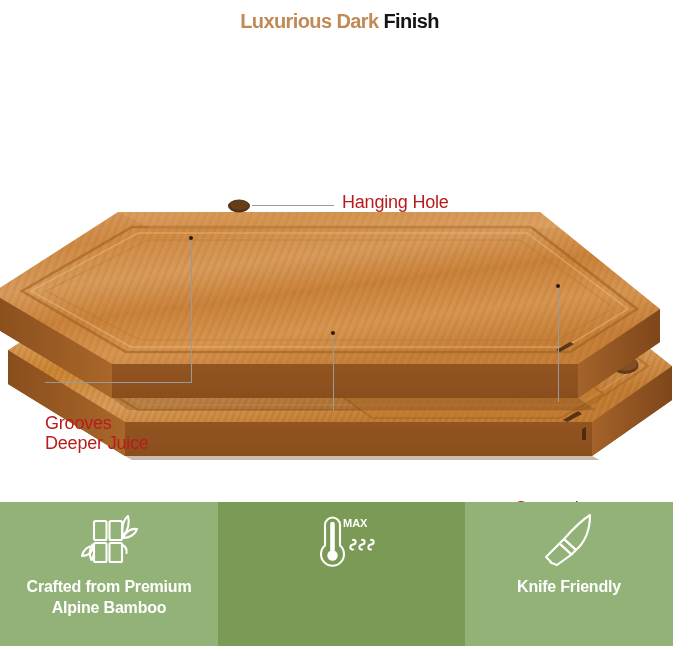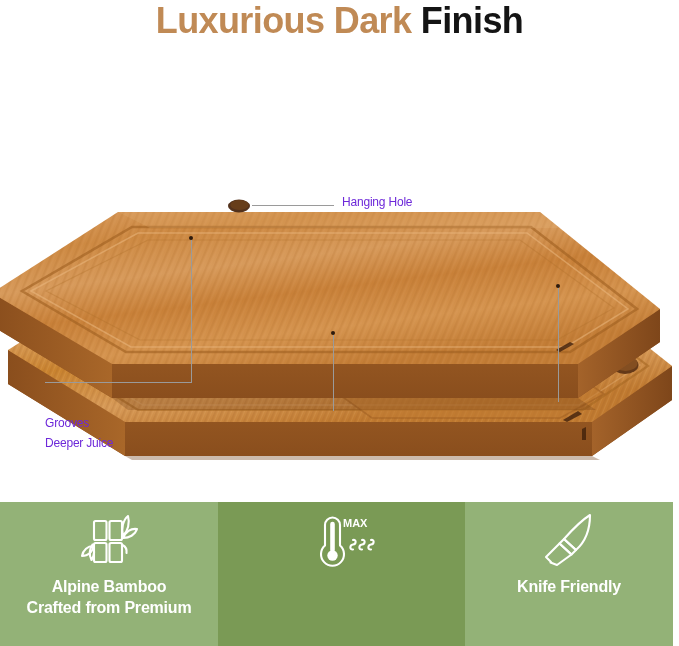--- a/index.html
+++ b/index.html
@@ -12,39 +12,39 @@
     -webkit-font-smoothing:antialiased;
   }
 
   
   .headline {
     position:absolute; left:0; top:0; width:679px; height:88px;
     display:flex; flex-direction:column; align-items:center;
     justify-content:flex-start; padding-top:3px;
   }
   .headline-line1 {
-    font-size:36px; font-weight:bold; letter-spacing:-0.6px;
+    font-size:20px; font-weight:bold; letter-spacing:-0.6px;
     line-height:36px; white-space:nowrap;
   }
   .headline-line2 {
     font-size:31px; font-weight:bold; letter-spacing:-0.7px;
     line-height:38px; color:#141414; white-space:nowrap;
   }
   .hl-accent { color:#C08A55; }
   .hl-dark   { color:#141414; }
 
   
   .stage {
     position:absolute; left:0; top:88px; width:679px; height:400px;
   }
   .board-art { position:absolute; left:0; top:0; width:679px; height:400px; }
 
   
   .callout {
-    position:absolute; color:#6d28d9; font-size:12px;
+    position:absolute; color:#b91c1c; font-size:18px;
     line-height:20px; letter-spacing:-0.2px; white-space:nowrap;
   }
   .callout.hanging   { left:342px; top:104px; }
   .callout.grooves   { left:45px;  top:325px; }
   .callout.multi     { left:288px; top:417px; }
   .callout.handles   { left:514px; top:410px; }
   .callout div { display:block; }
 
   
   .leader { position:absolute; background:#9a9a9a; }
@@ -228,22 +228,22 @@
         <path d="M45,27 C50,22 52,14 50,7 C45,11 43,20 45,27 Z"></path>
         <path d="M45.5,29 C51,29 57,26 59,20 C53,19 47,23 45.5,29 Z"></path>
 
         <path d="M15,37 C10,37 5,41 4,47 C10,47 15,43 15,37 Z"></path>
         <path d="M14.5,35.5 C11.5,40 11,46 13.5,51 C16.5,47 17,40 14.5,35.5 Z"></path>
 
         <path d="M44.5,36 C47.5,37.5 49,40.5 48.5,44"></path>
       </svg>
     </div>
     <div class="panel-label">
+      <div>Crafted from Premium</div>
       <div>Alpine Bamboo</div>
-      <div>Crafted from Premium</div>
     </div>
   </div>
 
   <div class="panel panel-2">
     <div class="panel-icon">
       <svg width="78" height="62" viewBox="0 0 78 62" fill="none" stroke="#ffffff" stroke-width="2.1" stroke-linecap="round" stroke-linejoin="round">
 
         <path d="M22,16 a7.5,7.5 0 0 1 15,0 v20.5 a11.5,11.5 0 1 1 -15,0 Z"></path>
 
         <path d="M29.5,15 v26" stroke-width="4.6"></path>

